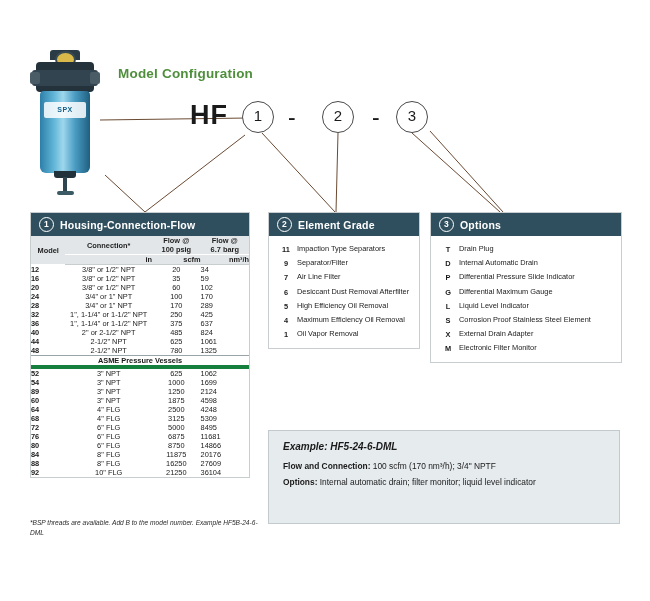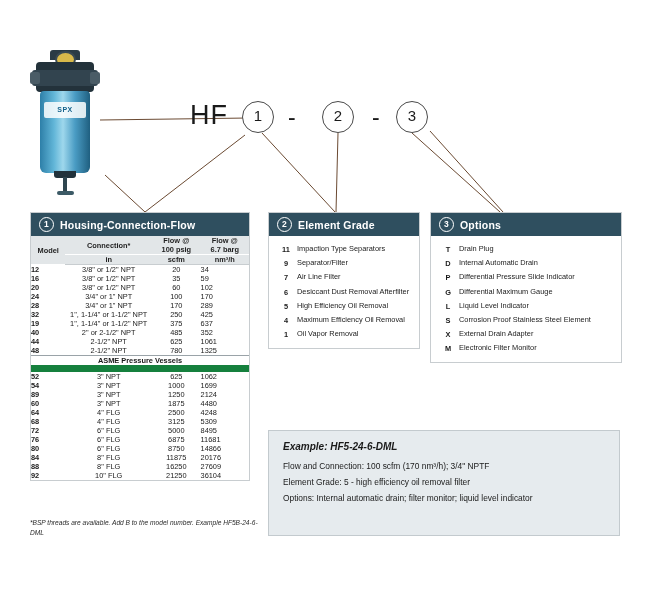--- a/index.html
+++ b/index.html
@@ -28,21 +28,21 @@
   .prod-drain{position:absolute;left:33px;top:127px;width:4px;height:16px;background:#2f4650;}
   .prod-drain-t{position:absolute;left:27px;top:141px;width:17px;height:4px;background:#3c5a66;border-radius:2px;}
 
   
   .model-config-title{
     position:absolute;left:118px;top:66px;
     font-size:13.5px;font-weight:bold;color:#4f8f3c;letter-spacing:0.2px;
   }
   .hf-text{
     position:absolute;left:190px;top:100px;
-    font-size:27px;font-weight:normal;color:#1a1a1a;letter-spacing:1px;text-align:center;
+    font-size:27px;font-weight:bold;color:#1a1a1a;letter-spacing:1px;text-align:center;
   }
   .circ{
     position:absolute;width:30px;height:30px;border-radius:50%;
     border:1.6px solid #4a4a4a;background:#fff;
     font-size:15px;text-align:center;line-height:28px;color:#1a1a1a;
   }
   .dash{position:absolute;font-size:23px;color:#1a1a1a;font-weight:400;}
 
   
   .panel{position:absolute;background:#ffffff;border:1px solid #c8cdd0;}
@@ -60,54 +60,54 @@
   
   #housing-panel{left:30px;top:212px;width:218px;}
   table.tbl{border-collapse:collapse;width:100%;font-size:7.4px;}
   table.tbl td,table.tbl th{padding:0;}
   .hdr-row td{
     background:#e2e6e8;color:#1f1f1f;font-weight:bold;font-size:7.4px;
     text-align:center;vertical-align:middle;padding:3px 1px;border-bottom:1px solid #ffffff;
   }
   .hdr-row2 td{
     background:#e2e6e8;color:#1f1f1f;font-weight:bold;font-size:7.4px;
-    text-align:center;padding:2px 1px;border-bottom:1px solid #c8cdd0;
+    text-align:right;padding:2px 1px;border-bottom:1px solid #c8cdd0;
   }
   .drow td{padding:1.6px 2px;font-size:7.4px;text-align:center;color:#1a1a1a;}
   .drow td.c0{font-weight:bold;text-align:left;width:34px;}
   .drow td.c1{text-align:center;width:86px;}
   .drow td.c2{text-align:center;width:48px;}
   .drow td.c3{text-align:left;width:48px;}
   .sep-row td{
-    border-top:1px solid #9aa3a8;border-bottom:7px solid #15803d;
+    border-top:1px solid #9aa3a8;border-bottom:4px solid #15803d;
     text-align:center;font-weight:bold;font-size:7.4px;padding:2px 0;background:#ffffff;
   }
   .toprule td{border-top:1px solid #9aa3a8;}
   .footnote{
     position:absolute;left:30px;top:518px;width:230px;
     font-size:6.6px;font-style:italic;color:#2a2a2a;line-height:1.45;
   }
 
   
   #element-panel{left:268px;top:212px;width:150px;}
   
   #options-panel{left:430px;top:212px;width:190px;}
   .kv{display:flex;align-items:flex-start;padding:2.6px 6px;font-size:7.4px;}
   .kv .k{width:22px;flex:0 0 22px;font-weight:bold;text-align:center;color:#1a1a1a;}
   .kv .v{flex:1;color:#1a1a1a;line-height:1.2;}
   .kv-first{padding-top:9px;}
 
   
   #example-box{
-    position:absolute;left:268px;top:430px;width:352px;height:106px;
+    position:absolute;left:268px;top:430px;width:352px;height:94px;
     background:#e6ebee;border:1px solid #c3cace;padding:10px 14px;box-sizing:border-box;
   }
   .ex-title{font-size:10px;font-weight:bold;font-style:italic;color:#1a1a1a;margin-bottom:9px;}
   .ex-line{font-size:8.4px;color:#1a1a1a;margin-bottom:5px;line-height:1.3;}
-  .ex-line b{font-weight:normal;}
+  .ex-line b{font-weight:bold;}
 </style>
 </head>
 <body>
 
 <div class="canvas">
 
   <svg class="lines" viewBox="0 0 650 601">
     <line x1="100" y1="120" x2="248" y2="118" stroke="#6b4a32" stroke-width="1"></line>
     <line x1="105" y1="175" x2="145" y2="212" stroke="#6b4a32" stroke-width="1"></line>
     <line x1="245" y1="135" x2="145" y2="212" stroke="#6b4a32" stroke-width="1"></line>
@@ -124,20 +124,21 @@
     <div class="prod-head2"></div>
     <div class="prod-port-l"></div>
     <div class="prod-port-r"></div>
     <div class="prod-body"></div>
     <div class="prod-label">SPX</div>
     <div class="prod-foot"></div>
     <div class="prod-drain"></div>
     <div class="prod-drain-t"></div>
   </div>
 
+  <div class="model-config-title">Model Configuration</div>
 
   <div class="hf-text">HF</div>
   <div class="circ" style="left:242px;top:101px;">1</div>
   <div class="dash" style="left:288px;top:104px;">-</div>
   <div class="circ" style="left:322px;top:101px;">2</div>
   <div class="dash" style="left:372px;top:104px;">-</div>
   <div class="circ" style="left:396px;top:101px;">3</div>
 
   <div class="panel" id="housing-panel">
     <div class="panel-head">
@@ -187,30 +188,30 @@
             <td class="c2">170</td>
             <td class="c3">289</td>
           </tr>
           <tr class="drow">
             <td class="c0">32</td>
             <td class="c1">1", 1-1/4" or 1-1/2" NPT</td>
             <td class="c2">250</td>
             <td class="c3">425</td>
           </tr>
           <tr class="drow">
-            <td class="c0">19</td>
+            <td class="c0">36</td>
             <td class="c1">1", 1-1/4" or 1-1/2" NPT</td>
             <td class="c2">375</td>
             <td class="c3">637</td>
           </tr>
           <tr class="drow">
             <td class="c0">40</td>
             <td class="c1">2" or 2-1/2" NPT</td>
             <td class="c2">485</td>
-            <td class="c3">352</td>
+            <td class="c3">824</td>
           </tr>
           <tr class="drow">
             <td class="c0">44</td>
             <td class="c1">2-1/2" NPT</td>
             <td class="c2">625</td>
             <td class="c3">1061</td>
           </tr>
           <tr class="drow">
             <td class="c0">48</td>
             <td class="c1">2-1/2" NPT</td>
@@ -235,21 +236,21 @@
           <tr class="drow">
             <td class="c0">89</td>
             <td class="c1">3" NPT</td>
             <td class="c2">1250</td>
             <td class="c3">2124</td>
           </tr>
           <tr class="drow">
             <td class="c0">60</td>
             <td class="c1">3" NPT</td>
             <td class="c2">1875</td>
-            <td class="c3">4480</td>
+            <td class="c3">4598</td>
           </tr>
           <tr class="drow">
             <td class="c0">64</td>
             <td class="c1">4" FLG</td>
             <td class="c2">2500</td>
             <td class="c3">4248</td>
           </tr>
           <tr class="drow">
             <td class="c0">68</td>
             <td class="c1">4" FLG</td>
@@ -372,18 +373,17 @@
           <span class="k">M</span>
           <span class="v">Electronic Filter Monitor</span>
         </div>
       </div>
   </div>
 
   <div id="example-box">
     <div class="ex-title">Example: HF5-24-6-DML</div>
     <div id="example-lines">
         <div class="ex-line"><b>Flow and Connection:</b> 100 scfm (170 nm³/h); 3/4" NPTF</div>
-        <div class="ex-line"><b>Element Grade:</b> 5 - high efficiency oil removal filter</div>
         <div class="ex-line"><b>Options:</b> Internal automatic drain; filter monitor; liquid level indicator</div>
       </div>
   </div>
 
 </div>
 
 </body></html>

